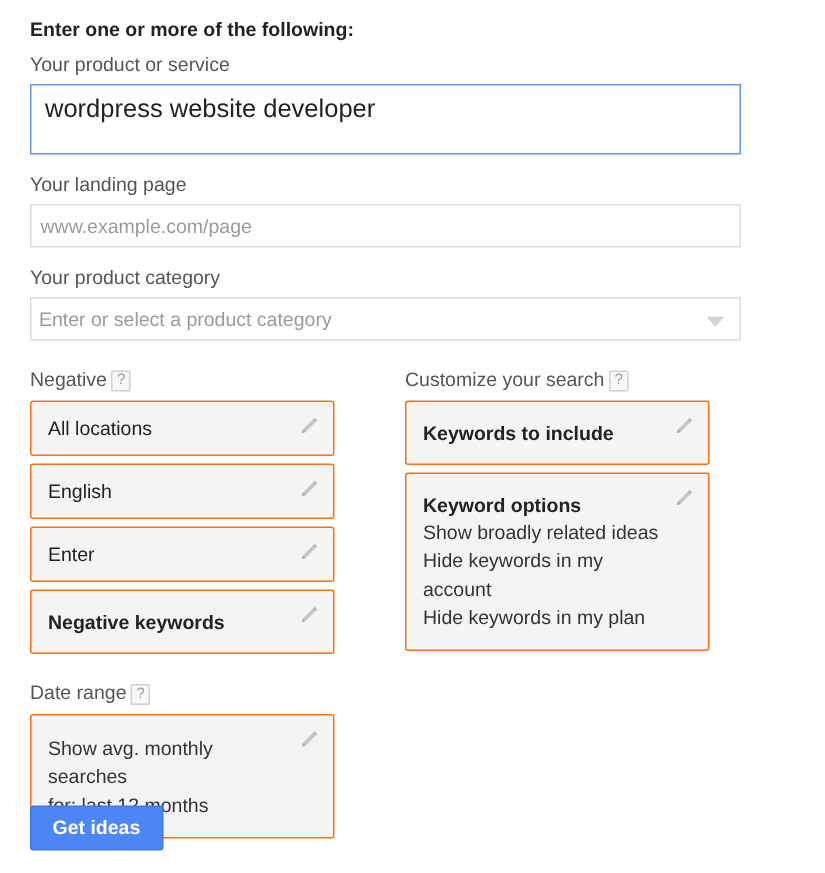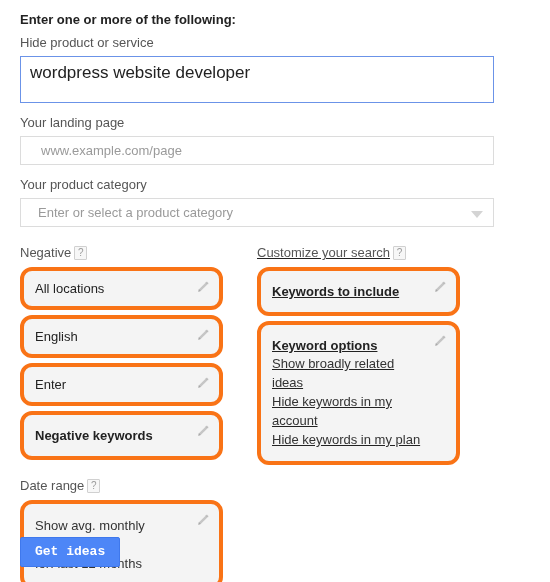--- a/index.html
+++ b/index.html
@@ -64,35 +64,35 @@
     outline: none;
     cursor: text;
   }
 
   .input-box {
     box-sizing: border-box;
     width: 474px;
     height: 29px;
     border: 1px solid #dcdcdc;
     background: #ffffff;
-    padding: 0 20px;
+    padding: 0 6px;
     line-height: 27px;
     font-size: 13px;
     color: #9a9a9a;
     cursor: text;
     position: relative;
   }
 
   .select-box {
     box-sizing: border-box;
     width: 474px;
     height: 29px;
     border: 1px solid #dcdcdc;
     background: #ffffff;
-    padding: 0 17px;
+    padding: 0 5px;
     line-height: 27px;
     font-size: 13px;
     color: #9a9a9a;
     cursor: pointer;
     position: relative;
   }
 
   .caret {
     position: absolute;
     right: 10px;
@@ -105,21 +105,21 @@
 
   
   .columns {
     position: absolute;
     left: 0;
     top: 244px;
     width: 550px;
   }
 
   .col-left  { position: absolute; left: 20px;  top: 0; width: 203px; }
-  .col-right { position: absolute; left: 257px; top: 0; width: 203px; text-decoration: underline; }
+  .col-right { position: absolute; left: 270px; top: 0; width: 203px; }
 
   .group-label {
     font-size: 13px;
     color: #555555;
     line-height: 18px;
     margin-bottom: 5px;
     white-space: nowrap;
   }
 
   .help-icon {
@@ -137,22 +137,22 @@
     margin-left: 3px;
     cursor: pointer;
     font-family: "Liberation Sans", sans-serif;
   }
 
   .opt-card {
     box-sizing: border-box;
     position: relative;
     width: 203px;
     background: #f4f4f4;
-    border: 4px solid #f97316;
-    border-radius: 12px;
+    border: 1px solid #f97316;
+    border-radius: 2px;
     margin-bottom: 5px;
     padding: 9px 32px 9px 11px;
     cursor: pointer;
   }
   .opt-card.tall { padding-top: 12px; padding-bottom: 12px; }
 
   .opt-title {
     font-size: 13px;
     color: #222222;
     line-height: 17px;
@@ -184,34 +184,34 @@
     height: 30px;
     padding: 0 14px;
     background: #4d86f7;
     border: 1px solid #3f78ec;
     border-radius: 2px;
     color: #ffffff;
     font-size: 13px;
     font-weight: bold;
     line-height: 28px;
     cursor: pointer;
-    font-family: Liberation Mono, monospace;
+    font-family: Liberation Sans, sans-serif;
   }
 </style>
 </head>
 <body>
 
 <div class="page">
 
   <div class="form-section">
 
     <div class="section-heading">Enter one or more of the following:</div>
 
     <div class="field-block">
-      <div class="field-label">Hide product or service</div>
+      <div class="field-label">Your product or service</div>
       <div class="textarea-box">wordpress website developer</div>
     </div>
 
     <div class="field-block">
       <div class="field-label">Your landing page</div>
       <div class="input-box">www.example.com/page</div>
     </div>
 
     <div class="field-block">
       <div class="field-label">Your product category</div>

